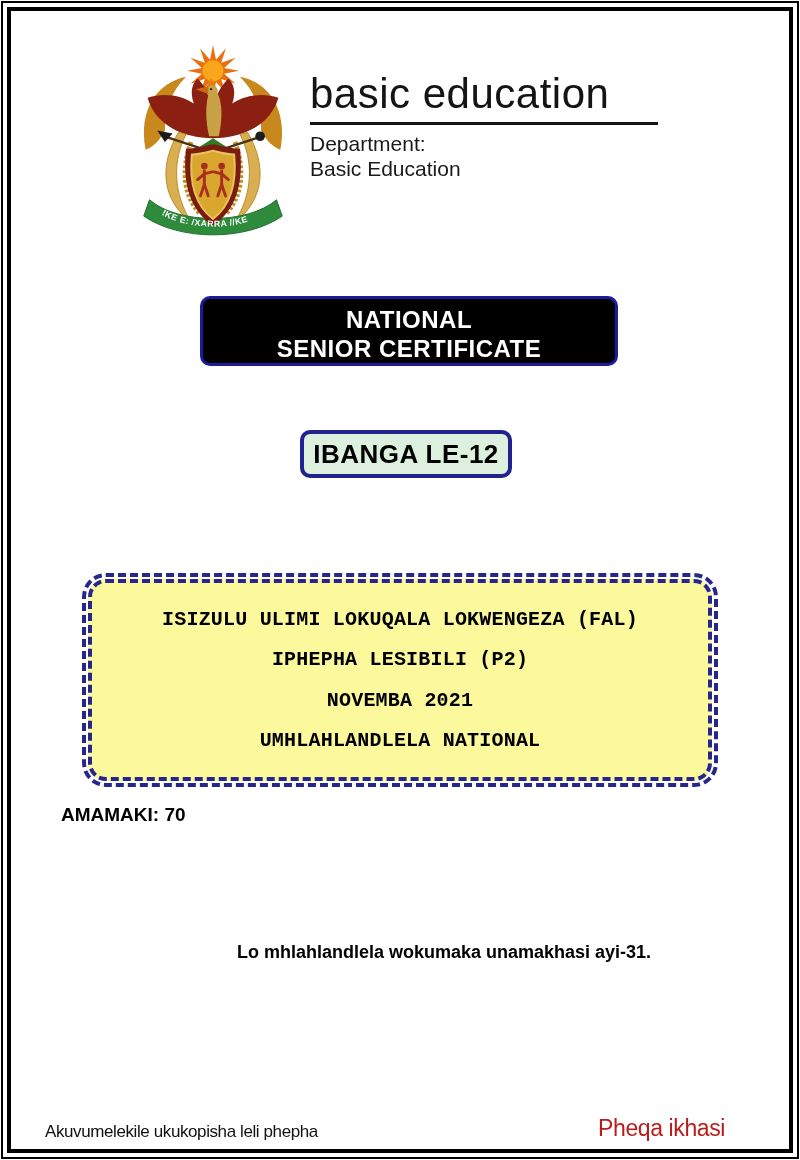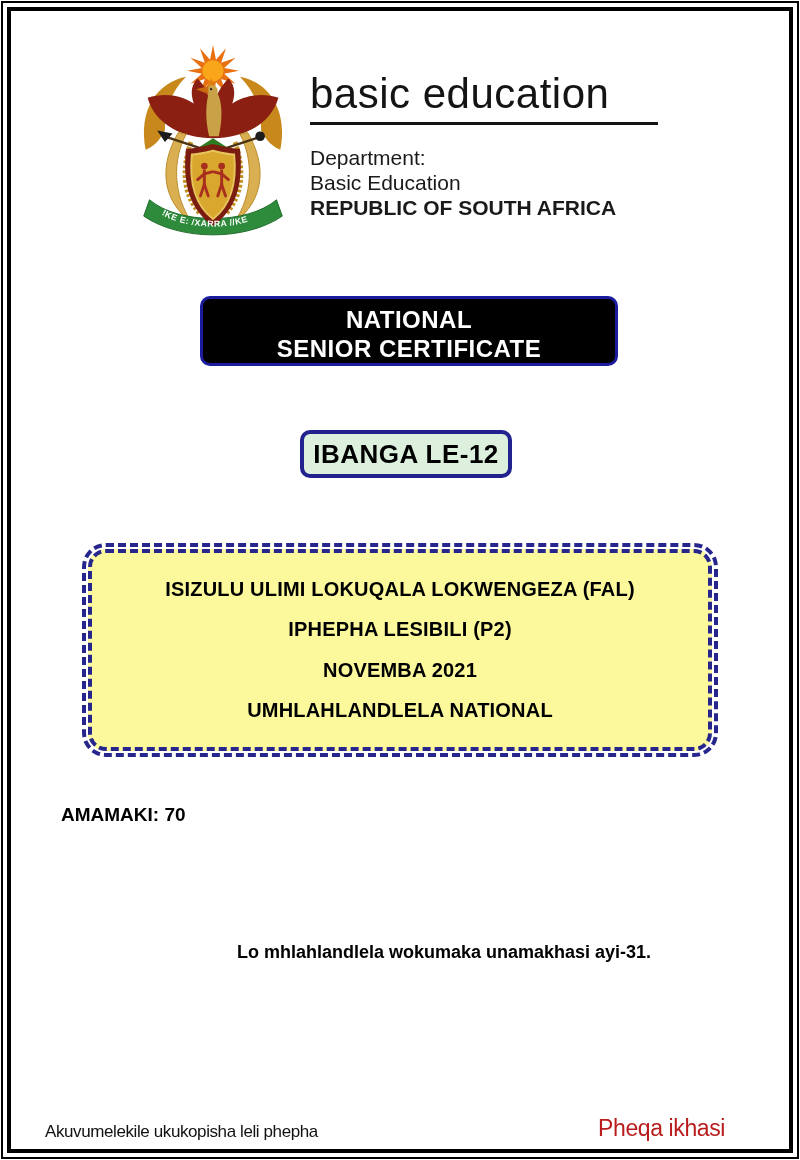--- a/index.html
+++ b/index.html
@@ -8,21 +8,21 @@
     font-family:"Liberation Sans", sans-serif; color:#000; overflow:hidden;
   }
   .frame-outer { position:absolute; inset:1px; border:2px solid #000; pointer-events:none; }
   .frame-inner { position:absolute; inset:7px; border:4px solid #000; pointer-events:none; }
 
   
   .crest { position:absolute; left:136px; top:42px; width:154px; height:202px; }
   .brand-block { position:absolute; left:310px; top:72px; width:360px; }
   .brand { font-size:42px; font-weight:400; letter-spacing:0.5px; color:#141414; line-height:44px; }
   .brand-rule { width:348px; height:3px; background:#141414; margin-top:6px; }
-  .dept { margin-top:20px; font-size:21px; line-height:25px; color:#1a1a1a; }
+  .dept { margin-top:6px; font-size:21px; line-height:25px; color:#1a1a1a; }
   .dept .b { font-weight:bold; }
 
   
   .nsc-box {
     position:absolute; left:200px; top:296px; width:418px; height:70px;
     background:#000; border:3px solid #1b1b9e; border-radius:10px;
     display:flex; flex-direction:column; align-items:center; justify-content:flex-end;
     color:#fff; font-weight:bold; font-size:24px; line-height:29px; letter-spacing:0.5px;
     box-sizing:border-box; text-align:center;
   }
@@ -30,22 +30,22 @@
   
   .grade-box {
     position:absolute; left:300px; top:430px; width:212px; height:48px;
     background:#ddf0dd; border:4px solid #22228e; border-radius:10px;
     display:flex; align-items:center; justify-content:center;
     font-weight:bold; font-size:26px; letter-spacing:0.5px; box-sizing:border-box;
   }
 
   
   .exam-outer {
-    position:absolute; left:82px; top:543px; width:636px; height:214px;
-    border:4px dashed #26268c; border-radius:24px; box-sizing:border-box; padding:2px;
+    position:absolute; left:82px; top:573px; width:636px; height:214px;
+    border:4px dashed #26268c; border-radius:24px; box-sizing:border-box; padding:2px;font-family:Liberation Mono, monospace;
   }
   .exam-inner {
     width:100%; height:100%; box-sizing:border-box;
     border:4px dashed #26268c; border-radius:18px; background:#fbf99c;
     display:flex; flex-direction:column; justify-content:space-evenly; align-items:center;
     padding:8px 10px; text-align:center;
   }
   .exam-line { font-weight:bold; font-size:20px; letter-spacing:0.2px; }
 
   .marks { position:absolute; left:45px; top:804px; font-weight:bold; font-size:19px;margin-left:16px; }
@@ -122,21 +122,20 @@
       <textPath href="#mottoPath" startOffset="10">!KE E: /XARRA //KE</textPath>
     </text>
   </svg>
 
   <div class="brand-block">
     <div class="brand">basic education</div>
     <div class="brand-rule"></div>
     <div class="dept">
       <div>Department:</div>
       <div>Basic Education</div>
-      <div class="b">REPUBLIC OF SOUTH AFRICA</div>
     </div>
   </div>
 
   <div class="nsc-box">
     <div>NATIONAL</div>
     <div>SENIOR CERTIFICATE</div>
   </div>
 
   <div class="grade-box">
     <span>IBANGA LE-12</span>

